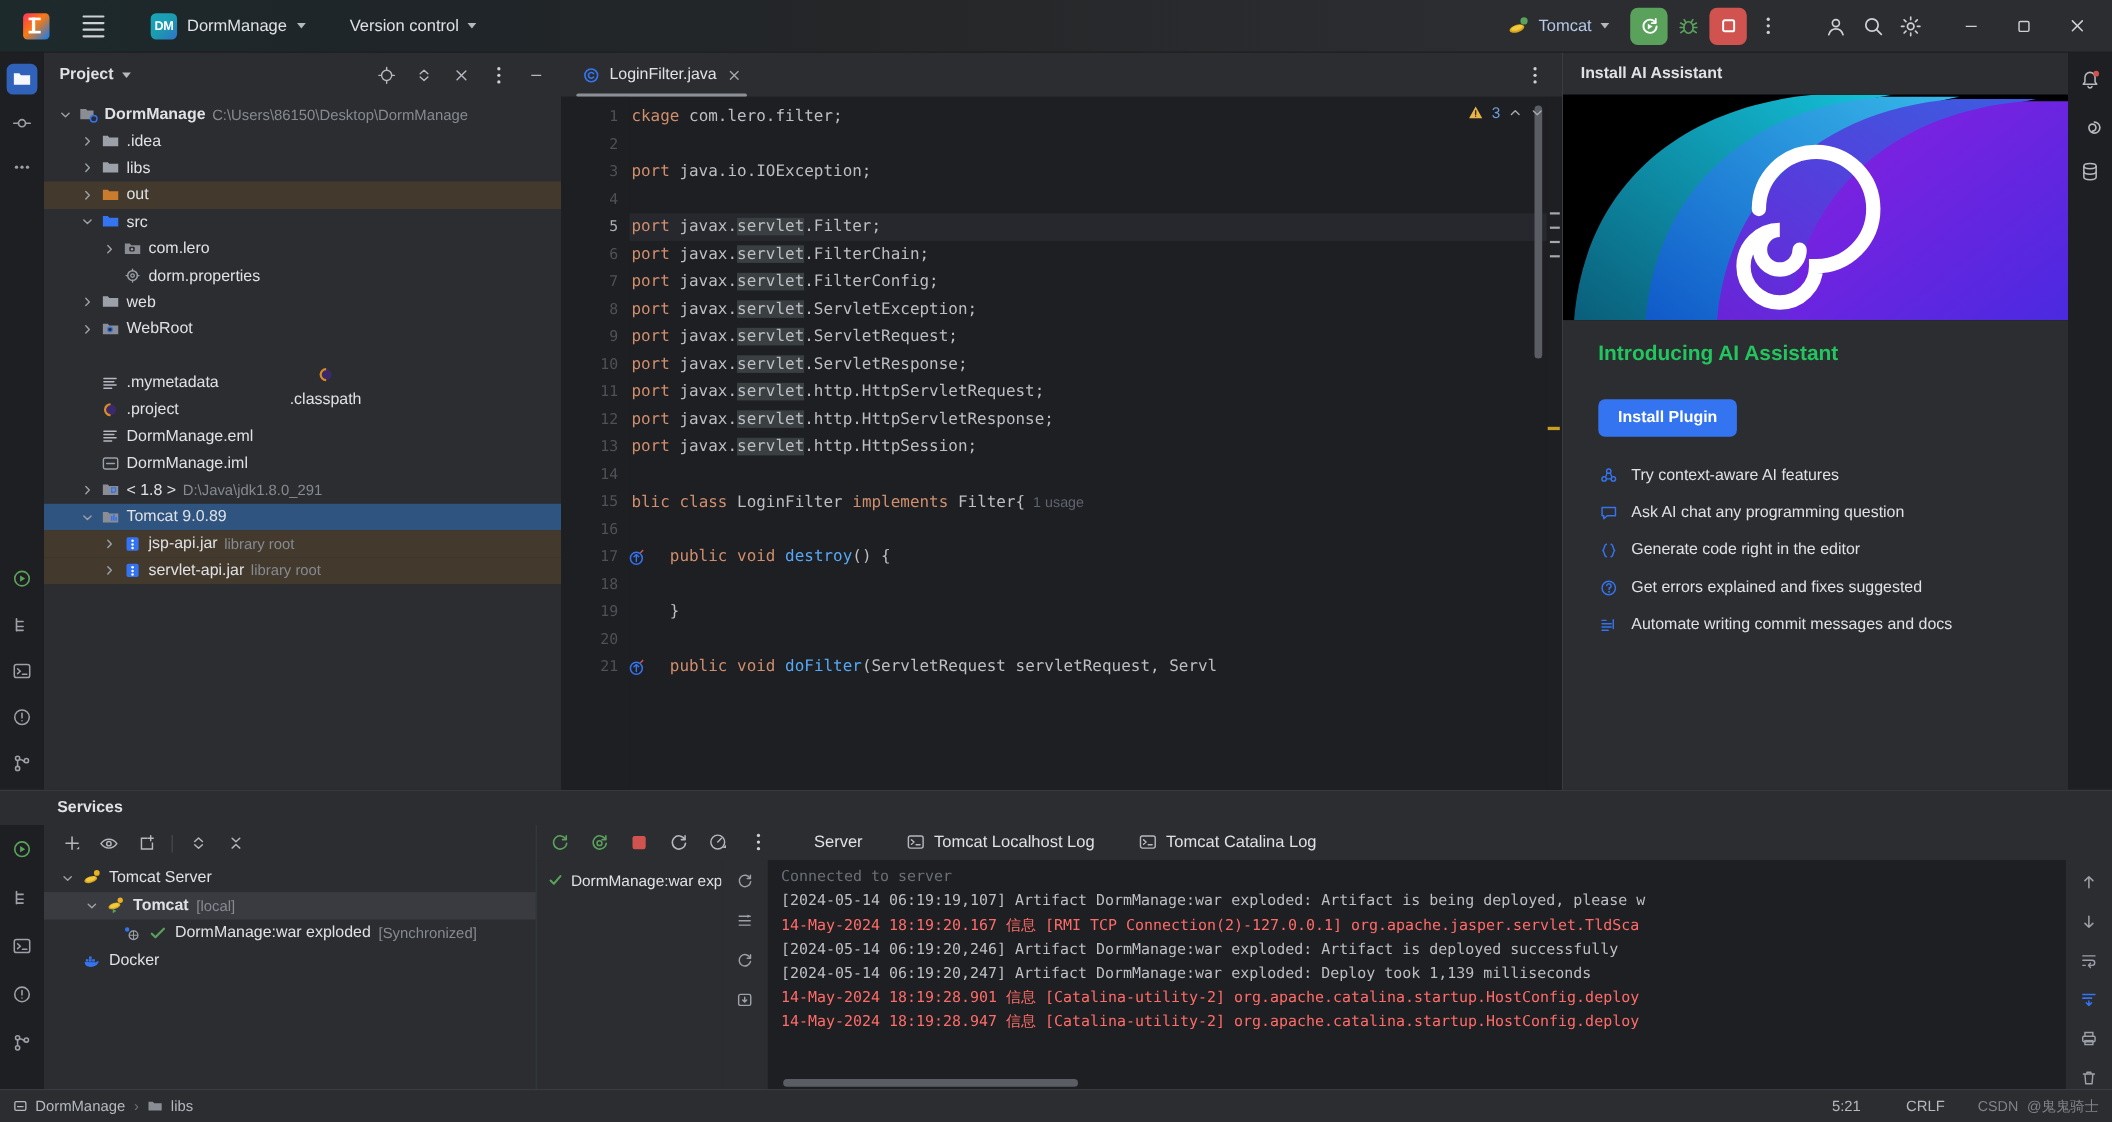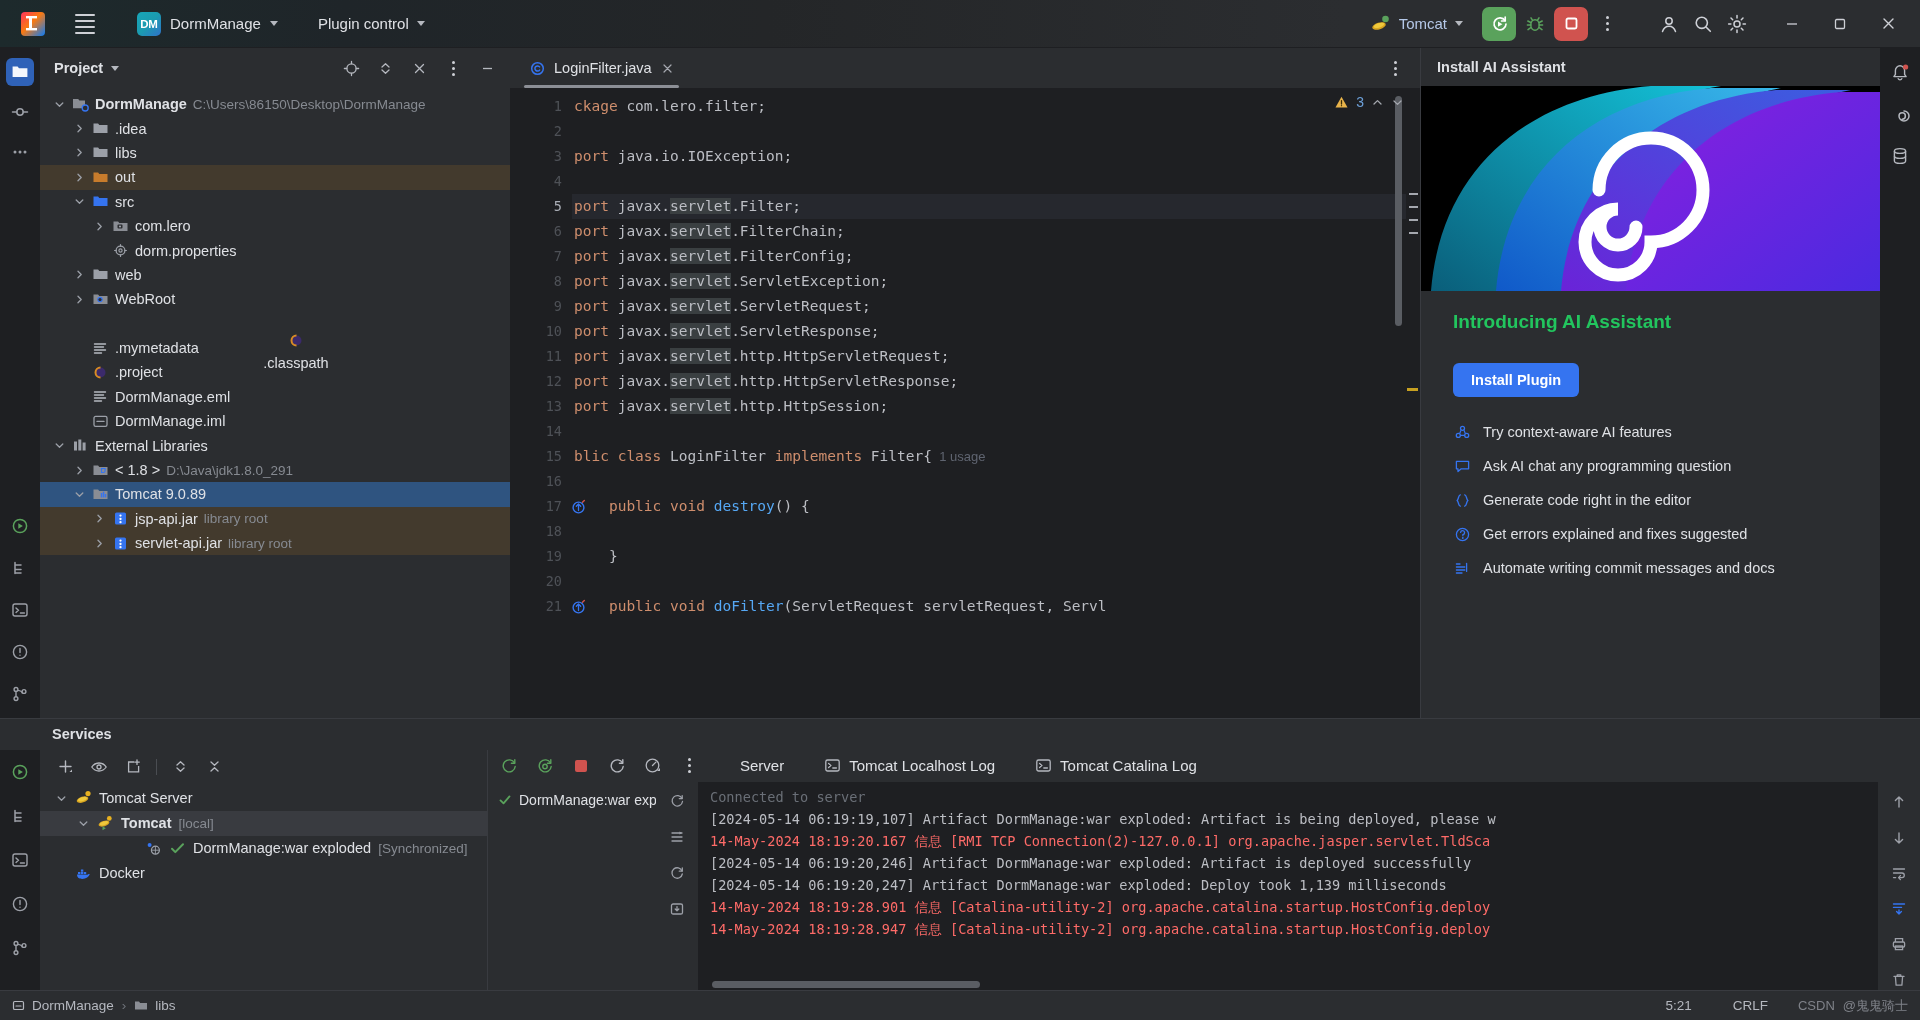--- a/index.html
+++ b/index.html
@@ -188,21 +188,21 @@
         <span></span>
     </div>
 
     <div class="proj-chip">
       <div class="proj-badge">DM</div>
       <div class="proj-name">DormManage</div>
       <div class="chev"></div>
     </div>
 
     <div class="vcs-chip">
-      <span>Plugin control</span>
+      <span>Version control</span>
       <div class="chev"></div>
     </div>
 
     <div class="tb-spacer"></div>
 
     <div class="run-config">
       <div class="tomcat-ico">
         <svg width="20" height="18" viewBox="0 0 20 18">
           <ellipse cx="8" cy="11" rx="7" ry="3.4" fill="#d8a520" transform="rotate(-17 8 11)"></ellipse>
           <ellipse cx="8" cy="10.4" rx="5.4" ry="2.2" fill="#f0c93c" transform="rotate(-17 8 10.4)"></ellipse>
@@ -531,35 +531,20 @@
           </div>
           <div class="row" style="padding-left: 32px;">
             <span class="arrow"></span>
             <span class="ico">
               <svg width="17" height="17" viewBox="0 0 17 17">
                 <rect x="2" y="3.4" width="13" height="10" rx="1.6" fill="none" stroke="#9ca0a8" stroke-width="1.3"></rect>
                 <path d="M5 8.4h7" stroke="#9ca0a8" stroke-width="1.4" stroke-linecap="round"></path>
               </svg>
             </span>
             <span class="tname">DormManage.iml</span>
-          </div>
-          <div class="row" style="padding-left: 12px;">
-            <span class="arrow">
-              <svg width="11" height="11" viewBox="0 0 11 11" fill="none" stroke="#9ca0a8" stroke-width="1.3">
-                <path d="M2.2 4l3.3 3.2L8.8 4" stroke-linecap="round" stroke-linejoin="round"></path>
-              </svg>
-            </span>
-            <span class="ico">
-              <svg width="17" height="17" viewBox="0 0 17 17">
-                <rect x="2" y="4.5" width="3" height="9" fill="#9ca0a8"></rect>
-                <rect x="6.3" y="2.5" width="3" height="11" fill="#9ca0a8"></rect>
-                <rect x="10.6" y="5.5" width="3" height="8" fill="#9ca0a8"></rect>
-              </svg>
-            </span>
-            <span class="tname">External Libraries</span>
           </div>
           <div class="row" style="padding-left: 32px;">
             <span class="arrow">
               <svg width="11" height="11" viewBox="0 0 11 11" fill="none" stroke="#9ca0a8" stroke-width="1.3">
                 <path d="M4 2.2l3.2 3.3L4 8.8" stroke-linecap="round" stroke-linejoin="round"></path>
               </svg>
             </span>
             <span class="ico">
               <svg width="17" height="17" viewBox="0 0 17 17">
                 <path d="M1.5 3.4h4.6l1.2 1.5h8.2v8H1.5z" fill="#8a8d94"></path>
@@ -943,21 +928,21 @@
                 <svg width="17" height="16" viewBox="0 0 17 16">
                   <ellipse cx="7" cy="8.6" rx="5.6" ry="2.7" fill="#d8a520" transform="rotate(-17 7 8.6)"></ellipse>
                   <ellipse cx="7" cy="8.2" rx="4.3" ry="1.8" fill="#f0c93c" transform="rotate(-17 7 8.2)"></ellipse>
                   <circle cx="12.3" cy="3.4" r="2.4" fill="#e8b120"></circle>
                   <path d="M5.5 11.2l3.3 2-3.3 2z" fill="#5aa25c"></path>
                 </svg>
               </span>
               <span class="tname b">Tomcat</span>
               <span class="tsub">[local]</span>
             </div>
-            <div class="srow" style="padding-left: 84px;">
+            <div class="srow" style="padding-left: 50px;">
               <span class="arrow"></span>
               <span class="ico">
                 <svg width="17" height="17" viewBox="0 0 17 17">
                   <circle cx="4.6" cy="5" r="2" fill="#3574f0"></circle>
                   <circle cx="10.4" cy="10.2" r="4" fill="none" stroke="#9ca0a8" stroke-width="1.2"></circle>
                   <path d="M6.4 10.2h8M10.4 6.2v8" stroke="#9ca0a8" stroke-width=".9"></path>
                 </svg>
               </span>
               <span class="ico">
                 <svg width="17" height="17" viewBox="0 0 17 17">

